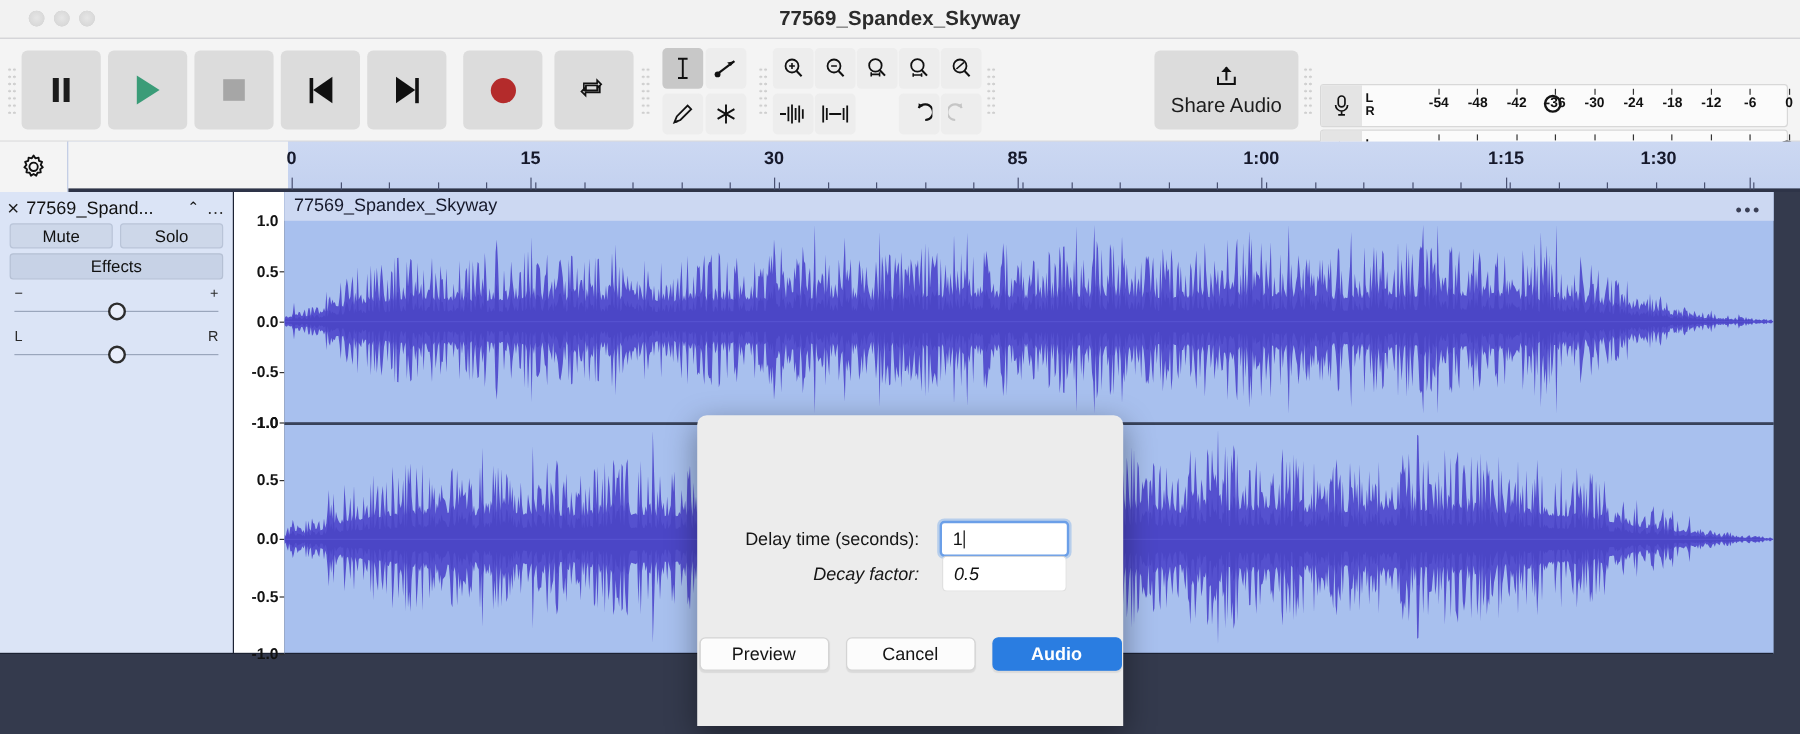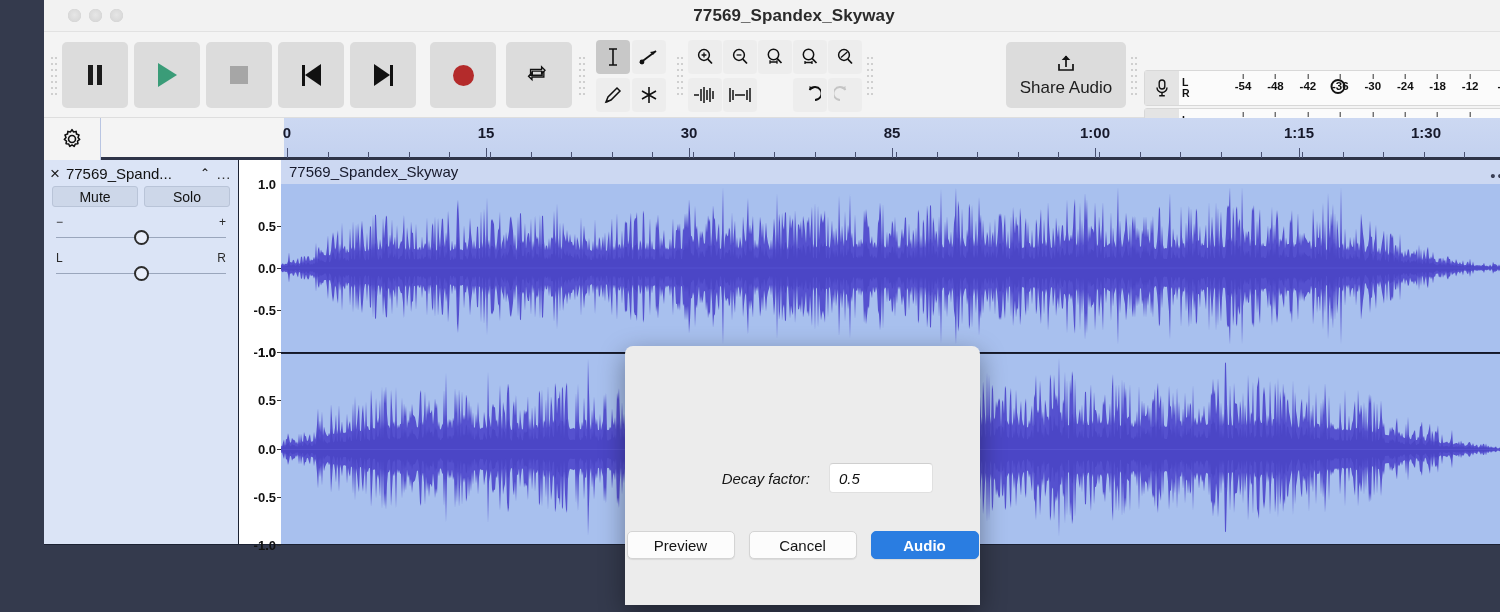--- a/index.html
+++ b/index.html
@@ -2,21 +2,21 @@
 <html><head>
 <meta charset="utf-8">
 <style>
   * { box-sizing: border-box; margin: 0; padding: 0; }
   html, body {
     width: 1500px; height: 612px;
     font-family: "Liberation Sans", sans-serif;
     overflow: hidden;
     background: #343a4d;
   }
-  #app { position: relative; width: 1365px; height: 612px; margin-left: 44px; }
+  #app { position: relative; width: 1365px; height: 612px; }
 
   
   .titlebar {
     position: absolute; left: 0; top: 0; width: 1500px; height: 32px;
     background: #f2f2f2;
     border-bottom: 1px solid #e2e2e2;
   }
   .traffic { position: absolute; left: 24px; top: 9px; display: flex; gap: 8px; }
   .tl { width: 13px; height: 13px; border-radius: 50%; background: #dcdcdc;
         box-shadow: inset 0 0 0 1px #d2d2d2; }
@@ -527,20 +527,21 @@
       <div class="tp-head">
         <span class="tp-x">×</span>
         <span class="tp-name">77569_Spand...</span>
         <span class="tp-caret">⌃</span>
         <span class="tp-dots">…</span>
       </div>
       <div class="tp-row">
         <span class="tp-btn">Mute</span>
         <span class="tp-btn">Solo</span>
       </div>
+      <div class="tp-eff">Effects</div>
       <div class="sld">
         <span class="ends">
           <span>−</span>
           <span>+</span>
         </span>
         <span class="track"></span>
         <span class="thumb"></span>
       </div>
       <div class="sld">
         <span class="ends">
@@ -596,20 +597,27 @@
             <path d="M0 96 L0 94.15977480298774 L1 94.64456191639987 L2 92.79716764228318 L3 91.41118994892655 L4 94.21503713777223 L5 91.12072040696104 L6 91.29956719919777 L7 88.47342270708377 L8 90.31275920883647 L9 92.79231527301009 L10 92.73946958831344 L11 90.53413018952314 L12 91.4688628420476 L13 91.4712549297136 L14 91.92590671837415 L15 93.20998015542567 L16 92.35671079420554 L17 93.70292533847307 L18 88.65723734618909 L19 93.19920628323601 L20 88.77332634335622 L21 91.90741218983752 L22 92.67242032501161 L23 87.87834672618052 L24 89.74735533254982 L25 89.88975812565523 L26 92.01262257921974 L27 91.78812265461423 L28 89.98237723518368 L29 88.87282933023651 L30 92.4319925395266 L31 92.34020637710339 L32 92.12877961166981 L33 87.8272132412934 L34 91.49633087495526 L35 89.79968557975651 L36 84.53050712543548 L37 76.98154340498398 L38 87.24459502913464 L39 82.49932969261238 L40 88.03588562984591 L41 78.30613222681671 L42 89.72703867210669 L43 85.37329992444921 L44 87.49453016680793 L45 88.71905835376744 L46 89.59586633703789 L47 89.87449997941924 L48 88.27554793330609 L49 89.45826952749734 L50 74.94259052984272 L51 82.02536685989018 L52 88.53867999643717 L53 88.98308581235173 L54 85.83794142407376 L55 79.81212382987073 L56 88.98535182455616 L57 86.54212166449756 L58 75.36424251444826 L59 88.74695813607237 L60 86.842429011603 L61 82.97356903212669 L62 87.9854350725025 L63 88.49777831272831 L64 88.1872857145925 L65 88.0900333534337 L66 79.33621117999661 L67 87.01578764885086 L68 84.3483163402225 L69 82.7764519807445 L70 87.73380170899415 L71 87.3067792843588 L72 74.45419253746898 L73 87.74202806990236 L74 71.20577332231424 L75 86.8377212900835 L76 83.9063694380322 L77 78.53967737688782 L78 75.17618258929427 L79 87.45190370901561 L80 87.37219843741698 L81 79.22089817282507 L82 75.39792303971709 L83 82.48827562526732 L84 87.05499851113376 L85 73.82023378054619 L86 85.47387007073351 L87 85.09453113187436 L88 86.98347971484844 L89 86.90484557760756 L90 67.9905764092809 L91 76.38811448116533 L92 86.23712473930637 L93 85.97356418216498 L94 86.48785293201391 L95 72.06923034576337 L96 82.16122878146248 L97 83.90383708784579 L98 81.21725622628982 L99 73.0158981015875 L100 86.87958211227645 L101 66.83434089331504 L102 86.526530366414 L103 68.27506966391425 L104 74.8759476675656 L105 66.6999661181837 L106 79.49265202376175 L107 84.78604920377359 L108 85.01475734740342 L109 86.23730710141987 L110 68.3651505139856 L111 76.49818631535028 L112 84.28472441806356 L113 82.98450731230434 L114 85.53969135297478 L115 67.12718913895704 L116 86.53429990062891 L117 84.43043404438018 L118 86.00045936775496 L119 84.38028044912 L120 84.05850132454471 L121 71.97376030189815 L122 84.72531090948131 L123 74.6600912078432 L124 80.87180655537774 L125 75.91109862687435 L126 86.20969968481808 L127 82.12825192322995 L128 83.97992643767135 L129 77.87783431402255 L130 81.67983165939073 L131 74.83789961070022 L132 79.88036108123862 L133 80.41513695724464 L134 81.06910850246359 L135 83.12122500802985 L136 85.80611218887891 L137 85.58651114485357 L138 79.77432833086424 L139 69.99256925973312 L140 68.51329485924052 L141 82.90029404102685 L142 84.80685178772616 L143 79.86152819545731 L144 69.14353202433676 L145 82.89147206685018 L146 75.64381841400898 L147 80.05850533462936 L148 72.86653660227984 L149 79.27171766219541 L150 78.87244973091966 L151 77.60744747053668 L152 84.4509604909717 L153 79.49920956978936 L154 72.3430214597853 L155 77.11334710694305 L156 74.37530130301084 L157 85.58617541241523 L158 82.89659186724764 L159 86.82546920770754 L160 86.45723548177264 L161 84.74331981363532 L162 83.9225803976495 L163 68.22292876057101 L164 82.28318487569712 L165 60.594058328048746 L166 82.19066008859636 L167 86.20304311450016 L168 81.77565425350166 L169 83.7705185618152 L170 82.0401258563781 L171 86.23389214608507 L172 81.15628570369267 L173 83.03983984638501 L174 67.51440061278257 L175 79.3618947137722 L176 70.10837896848521 L177 85.66546608747457 L178 67.97297075415841 L179 77.77192159135892 L180 84.74882757522784 L181 68.85483225904356 L182 82.3049777153191 L183 79.85967157530408 L184 82.37582703942269 L185 70.62010703391466 L186 72.51091821368958 L187 82.9428095837973 L188 73.05481262942803 L189 81.9160917349089 L190 75.61102090196816 L191 85.17219846037453 L192 78.68445280472065 L193 86.00079429841254 L194 85.59146998214001 L195 79.41312271986928 L196 84.2117354650444 L197 73.96659294176298 L198 82.60737053765203 L199 86.36512758269355 L200 86.26453322743954 L201 85.88384584904894 L202 86.08859567234423 L203 78.48799240443893 L204 81.940543474853 L205 84.74024130776297 L206 86.35392296408615 L207 59.997405003770716 L208 80.31981257961 L209 83.19118625957643 L210 85.65770791479372 L211 76.64975996642539 L212 74.8106989433362 L213 76.40616405514962 L214 76.46337109720697 L215 83.1513281772714 L216 82.05534489308593 L217 85.7583374690451 L218 78.10912370612297 L219 66.1517771926492 L220 80.01668240745938 L221 86.59381912009431 L222 73.93930458961583 L223 77.28047528785856 L224 79.2348702835649 L225 86.74893984072966 L226 70.27228482169235 L227 65.50457349227992 L228 67.76272771062439 L229 84.54895027018864 L230 86.86457592120884 L231 86.86303163549027 L232 76.37442870120273 L233 73.61716445510783 L234 80.52850345207723 L235 70.63072377082635 L236 83.94863085837805 L237 83.45780552856871 L238 86.71549526153649 L239 77.60434130723705 L240 83.26200206904518 L241 86.89864180151773 L242 86.39289576349383 L243 77.42848133296638 L244 79.95279332647986 L245 77.99218028087414 L246 79.0864993561472 L247 71.24430231335757 L248 87.0176905440735 L249 81.39041166640997 L250 87.06106167838911 L251 76.36736539093125 L252 84.22471417499739 L253 86.67677241208214 L254 75.43076959442679 L255 84.81767414168613 L256 84.68353994110565 L257 86.14034408899659 L258 68.76399528721413 L259 70.11685568244113 L260 82.72766704492805 L261 68.02263716502952 L262 86.27475700241831 L263 82.41659308134061 L264 83.68509085847579 L265 72.47963092151669 L266 86.50333859932418 L267 66.25999959521371 L268 85.85399316989174 L269 81.77526288902249 L270 71.33425708816759 L271 75.6184121727507 L272 83.72951709857784 L273 82.36107036152397 L274 65.30122060707593 L275 67.61681616858331 L276 79.57744793934116 L277 72.19025172612434 L278 72.39169176656026 L279 68.68228528487198 L280 83.3400647403284 L281 66.90700586768448 L282 67.99782708402513 L283 85.4937921240512 L284 73.98677012447853 L285 66.84317433066555 L286 65.03583360056834 L287 81.63546201753442 L288 85.21017839042385 L289 86.57177892700606 L290 86.38533620020479 L291 86.2436050667098 L292 86.14421541956436 L293 85.90676063030389 L294 86.59772053597224 L295 69.76495542961268 L296 83.8373683758588 L297 65.64782865751232 L298 83.14865575685543 L299 86.54774347791765 L300 86.58849036233755 L301 83.18492430995393 L302 85.45536946600461 L303 71.56277768791858 L304 82.71112297854873 L305 82.05461257410474 L306 86.83509457706623 L307 54.08932066737443 L308 69.49142871737789 L309 84.08512409166688 L310 86.94009581063598 L311 77.3889856268288 L312 84.07340715585676 L313 71.48101938579418 L314 80.84232554036282 L315 84.69436326131654 L316 81.80864225764883 L317 87.07504775577404 L318 86.82929415772533 L319 79.41305594184288 L320 87.11806804550031 L321 84.71252728007335 L322 82.8703799242121 L323 70.59949407074961 L324 77.68926040714328 L325 69.75176289964446 L326 86.8250319142378 L327 87.06355431977893 L328 86.91082339780097 L329 85.4744955393312 L330 86.24988778559367 L331 76.88693444211412 L332 83.18890977901846 L333 84.75178565266037 L334 80.97729976521435 L335 86.74589829260438 L336 69.4774163722349 L337 72.78398332535467 L338 67.51448774902666 L339 81.26727324426875 L340 87.14184386377579 L341 74.14555244319052 L342 84.5756360422351 L343 79.51175102090117 L344 86.88516382121226 L345 70.88006577634901 L346 84.88715369990751 L347 86.83465461267227 L348 79.05402440495494 L349 86.37857777453169 L350 67.40283552132242 L351 82.7578400138342 L352 78.61031098492775 L353 67.89792714647672 L354 81.76531906519463 L355 80.73182739961597 L356 61.187710106010094 L357 85.84440927047399 L358 86.97150683564092 L359 86.31832061999116 L360 82.50581973410834 L361 86.95520699856797 L362 77.63696570153627 L363 81.17882790275637 L364 69.09084055783363 L365 75.72266047180518 L366 85.60851601631882 L367 86.81184646341384 L368 83.10471114399728 L369 86.80124212999519 L370 76.86377389683123 L371 76.80358509703282 L372 85.23707482118539 L373 71.82735049304782 L374 86.61428380902059 L375 83.35757559674728 L376 86.65964749755229 L377 68.35444067323103 L378 53.6064 L379 67.57103687481242 L380 82.91468880200773 L381 82.20470739646191 L382 76.56863076112305 L383 86.51640265355498 L384 85.47146738377431 L385 86.19496187538874 L386 69.04767845608941 L387 74.03353424803657 L388 73.78301983661383 L389 81.23135609630027 L390 75.52644013117977 L391 82.78090071809864 L392 84.07984520258212 L393 77.1817911262373 L394 86.27886496169897 L395 81.2273809376363 L396 82.68084965336725 L397 85.50448928448583 L398 86.18682092986678 L399 86.0513083327626 L400 75.16673034740944 L401 80.17949963323036 L402 84.41996379209519 L403 76.32235938043101 L404 64.8811681834561 L405 81.77680557880639 L406 74.92818782776158 L407 65.68180924648105 L408 76.34671215722229 L409 85.94146133078836 L410 81.10165230399295 L411 83.45009849998453 L412 82.69857123472529 L413 85.84255354132672 L414 78.60528668945233 L415 79.8646418328143 L416 84.94656475092414 L417 84.58357522797535 L418 84.53400835438237 L419 82.60316491437015 L420 73.39045688039624 L421 84.46261404860678 L422 84.33819081876612 L423 83.52384891770505 L424 53.6064 L425 66.20747847579526 L426 66.44288002394609 L427 71.45293793209387 L428 85.79452703366724 L429 76.35564629421526 L430 65.55513584641285 L431 85.26110116792081 L432 69.7690237953483 L433 85.07562486393095 L434 85.33967986772663 L435 63.415260393495345 L436 85.61155039754307 L437 69.88949687670029 L438 85.93758321271618 L439 81.72058062178625 L440 66.60840222585938 L441 64.12249670126786 L442 65.21053573893124 L443 85.47154604858888 L444 83.87699288373562 L445 76.66503363987202 L446 84.66221911621854 L447 81.6374102206065 L448 84.03830990954735 L449 86.16369392425452 L450 84.08386798390754 L451 78.28064868648019 L452 83.0415240337253 L453 82.77643715729887 L454 85.74627032320336 L455 74.03218487306657 L456 68.87002196285215 L457 70.00135793190991 L458 86.06854630127121 L459 68.12583195607745 L460 84.7816591389987 L461 85.11906182012936 L462 86.06208860386278 L463 83.27072177320511 L464 86.18059425175493 L465 83.89746334678979 L466 66.19895803530821 L467 82.49971637763386 L468 66.30287078391349 L469 81.23575682464667 L470 81.61315082185935 L471 84.79493071017423 L472 67.83760551961726 L473 81.04691528894152 L474 69.00885386689167 L475 81.19009828688209 L476 85.52610033774934 L477 69.02401371382045 L478 78.96279856505765 L479 73.24725086203973 L480 82.65935909879735 L481 82.43639906830455 L482 84.51207928734314 L483 73.62746662415393 L484 80.75902597890841 L485 86.79745193344513 L486 86.71179201673726 L487 75.87330864508567 L488 71.80789726968014 L489 66.7397627331303 L490 74.88198782794953 L491 80.20543555867769 L492 75.47326270407855 L493 82.8080882744781 L494 86.22409106364782 L495 86.40612143273755 L496 86.25623101986682 L497 79.92091426890367 L498 79.38271847416557 L499 86.64483128819114 L500 66.93091495120493 L501 86.11975564843014 L502 84.23762986805599 L503 85.72418689468603 L504 86.50794728588352 L505 84.43393261912829 L506 86.57556611127707 L507 75.94655810454302 L508 82.34325408022782 L509 67.89455629765754 L510 75.12303297584499 L511 71.58661946723306 L512 72.26954762531852 L513 76.40066881898176 L514 71.15218951094744 L515 70.30848053111887 L516 84.56554526777255 L517 81.70623106896268 L518 68.58792772803457 L519 72.37426205855085 L520 71.36049396986286 L521 63.84392451735878 L522 86.04021739446792 L523 75.80543270538996 L524 84.15633263542453 L525 70.19481209787801 L526 74.92580209577523 L527 64.19763226266147 L528 75.03035074446541 L529 76.67957714950559 L530 85.61061439482118 L531 86.05278365849337 L532 71.08778356477352 L533 71.91040122259255 L534 85.769601239218 L535 85.82528788378198 L536 64.87591837524305 L537 84.33675627996138 L538 84.30123475350327 L539 83.62693625801504 L540 81.42655368410941 L541 64.16065329718268 L542 64.44485053419783 L543 80.13901224531594 L544 70.08536341284007 L545 85.36202192286808 L546 78.23963758024237 L547 64.64762252997735 L548 62.80138887992377 L549 83.26427605857948 L550 58.31483370148008 L551 71.09231908492231 L552 85.5600651831856 L553 80.6052821648066 L554 71.25517894670729 L555 79.6833740628137 L556 84.92635226064452 L557 81.83849494759488 L558 71.08013239052818 L559 68.691815525738 L560 68.19440286192201 L561 74.85066019322093 L562 85.44966436324 L563 61.588795451127105 L564 79.69626096311939 L565 76.76474304906998 L566 83.60734000797471 L567 85.0737189811883 L568 80.49746963921322 L569 72.0219316779994 L570 68.78990578360373 L571 84.51164770695881 L572 85.41281101547611 L573 77.458672878526 L574 53.6064 L575 85.31654198739588 L576 84.64926736420023 L577 78.07848969336861 L578 77.8803812564044 L579 63.21316953560967 L580 84.29845242957539 L581 80.1458618302476 L582 83.8770749791877 L583 84.07968536452648 L584 85.15288400964202 L585 85.11987099457133 L586 77.1618469860137 L587 80.23786212311065 L588 72.85615736938338 L589 83.9331180126172 L590 76.94147492201557 L591 70.24605075923195 L592 53.6064 L593 64.12215642568628 L594 64.279496600959 L595 75.47374423407001 L596 84.48320910966085 L597 85.47680029521302 L598 66.63257571143153 L599 72.32098405083066 L600 74.35746324621495 L601 76.3539524536399 L602 85.20298903871709 L603 81.56631809826638 L604 84.81291960524828 L605 79.15052081881728 L606 80.76906837395451 L607 84.37057630227598 L608 70.46226325925093 L609 57.613692751993646 L610 85.79826851608726 L611 85.86082337717524 L612 70.70626799515463 L613 64.0746674431006 L614 68.73312468332634 L615 65.46190220564836 L616 76.49812880620136 L617 85.11834907418202 L618 77.62119457446536 L619 84.14439571509448 L620 77.40375692024716 L621 58.579942660523336 L622 76.41961531796869 L623 84.898975510133 L624 82.1441498784453 L625 85.97529736791921 L626 65.93441283757184 L627 86.00472162926806 L628 81.26436207725325 L629 53.6064 L630 84.81482658145035 L631 77.27826236078843 L632 86.04924831086073 L633 86.05049768567382 L634 65.58650160425572 L635 83.65147168994281 L636 84.32831394420941 L637 68.08103793435484 L638 74.65174079663595 L639 85.86764245418684 L640 66.93229149409413 L641 85.04336909892979 L642 78.16243354044721 L643 71.55532090745444 L644 68.32028691614195 L645 85.02779188167993 L646 78.21766579183009 L647 84.83228932287079 L648 74.430344442547 L649 84.68298786298995 L650 85.19579328235781 L651 65.88141406251395 L652 72.64643195977845 L653 71.46542423445081 L654 75.43096752658101 L655 72.90963019973584 L656 84.72822940977257 L657 71.11315674729357 L658 81.18207692806732 L659 81.46054186089032 L660 64.93636906744746 L661 84.78774514816537 L662 67.63674141697666 L663 74.4457366160668 L664 85.14564778037538 L665 67.22650483261867 L666 84.85629850509189 L667 79.60318828153748 L668 71.33116186272827 L669 65.25284773067418 L670 61.50770945773786 L671 71.9259218162769 L672 65.52154767447607 L673 85.1400375063987 L674 65.57095619128489 L675 84.65674283913194 L676 72.03927724667153 L677 71.97833553146722 L678 69.37137317409213 L679 76.50679220221805 L680 78.57527237419046 L681 62.84891395451579 L682 68.13163580845095 L683 77.01154672315135 L684 77.54740233225358 L685 85.07983276707292 L686 75.75078224289923 L687 84.25399287526147 L688 82.7127259516146 L689 83.92747682473045 L690 77.21352884990759 L691 82.71341028220931 L692 76.75078752256016 L693 60.63254570757965 L694 77.60307724526703 L695 85.00639108214742 L696 69.2759494943633 L697 83.85192856051992 L698 61.10643053286572 L699 71.41819451749446 L700 80.63688241331015 L701 84.79279037518022 L702 64.30987133521363 L703 71.04416067624753 L704 79.985468611977 L705 84.63365702342291 L706 60.30375145973099 L707 83.4702732528592 L708 61.35114881701618 L709 80.75346365058037 L710 84.20511840962911 L711 65.98634307800127 L712 68.26737914754783 L713 82.14275292826312 L714 81.07858483289888 L715 73.57578668320998 L716 76.79287688809583 L717 74.04532826812417 L718 72.24735584492635 L719 73.50196564812268 L720 85.44445870817282 L721 74.11209963699355 L722 73.02702537169147 L723 79.58419761619362 L724 66.4829181348628 L725 67.94443806869837 L726 82.5952541482777 L727 83.77537587056946 L728 84.70892707017202 L729 71.22911569525306 L730 67.39732488402758 L731 85.03625051048853 L732 83.30209732945329 L733 76.62926996143784 L734 82.76674791388984 L735 68.16846086498555 L736 78.75559790304133 L737 81.9465546385427 L738 85.02760584512939 L739 78.97698590653754 L740 73.43835658240704 L741 81.98372325470314 L742 84.3786114329797 L743 85.18704231347289 L744 74.94775876455668 L745 72.26234696659999 L746 85.67292811105645 L747 85.68910554600004 L748 82.28472299452655 L749 84.47314237868733 L750 79.07797253404877 L751 75.5609077504709 L752 85.6306268264577 L753 72.13492599258119 L754 70.3906370563804 L755 61.53733967899137 L756 77.36670962720197 L757 79.29509415684974 L758 77.50988408591577 L759 63.93100085103679 L760 73.20296449446656 L761 82.04240384705511 L762 78.3317819573229 L763 85.14625853981208 L764 72.85340921718 L765 75.70517982981087 L766 81.08675942993953 L767 80.57118673747303 L768 82.72464451701568 L769 61.20192207058259 L770 63.73759128789098 L771 76.81264242152501 L772 77.46467154404304 L773 61.38388723028091 L774 69.90638343081736 L775 73.38441362316782 L776 70.80780659195356 L777 76.25251174178885 L778 53.6064 L779 79.39239300329322 L780 78.46926541580271 L781 83.09500270374096 L782 72.76623096361179 L783 74.92716669474424 L784 60.003382205654255 L785 83.8510323483885 L786 63.46301228381533 L787 84.89326633819356 L788 84.69947135758456 L789 63.41724577078416 L790 70.60600293010887 L791 59.65067328983435 L792 62.261393386260245 L793 84.29753845448658 L794 62.85888837887006 L795 79.07519069759371 L796 84.45901446876503 L797 83.76280376246358 L798 79.61511589890269 L799 77.13455197149226 L800 83.33544754307533 L801 75.04537908126164 L802 84.86791541237643 L803 82.21028803084346 L804 69.28393693805 L805 69.41472460561023 L806 82.75768400246112 L807 84.78063211296842 L808 84.5887534832512 L809 73.36928666125564 L810 65.70402853903765 L811 82.54744292760077 L812 84.17258386496411 L813 69.28377564345845 L814 77.70979086546531 L815 77.86452268085407 L816 79.91886788215155 L817 84.25677194867038 L818 78.94172488126468 L819 83.33848226605082 L820 83.9937325249756 L821 82.63597755545351 L822 73.59399354884627 L823 75.58689525649442 L824 70.33692863865812 L825 78.48934574213243 L826 83.78543215846264 L827 84.79411280301439 L828 81.8402878766811 L829 74.45982921171307 L830 85.10554599815985 L831 66.8480763397916 L832 61.040620477950924 L833 84.16383583698715 L834 79.71657175367324 L835 65.77124265223786 L836 78.69636489989212 L837 75.72310306763406 L838 65.69649548734672 L839 85.37652365392915 L840 84.61108161551553 L841 63.167554036531165 L842 80.2560650253659 L843 64.46095407889506 L844 72.70213093471044 L845 67.48699528496411 L846 81.90014698262644 L847 81.03426672127948 L848 80.6967066547537 L849 65.69891370124802 L850 85.22965565098215 L851 83.40723090134189 L852 85.57709572890059 L853 85.15660355073803 L854 82.19174684603976 L855 84.56516031165802 L856 78.05087018218207 L857 85.69111764159891 L858 66.29313668733012 L859 85.59939320340261 L860 81.57668330596887 L861 73.07382638122681 L862 80.82877741559646 L863 74.00826690414405 L864 80.59030168274977 L865 80.3508416761973 L866 79.17481480614437 L867 75.13853940815468 L868 82.90187399561485 L869 76.47347920315585 L870 85.8996440461789 L871 74.95571697327769 L872 72.38980721252278 L873 73.93462441568056 L874 67.95015828214508 L875 85.84681230407676 L876 69.10907603822909 L877 65.1181520063883 L878 77.23838584625405 L879 73.8431563040819 L880 70.94302452210633 L881 86.0311139652423 L882 73.55226079339234 L883 84.66038833818237 L884 85.52143384873727 L885 85.4478441121915 L886 85.33286777622789 L887 80.3276855065027 L888 66.43341099417918 L889 75.68643009404413 L890 76.32331032080423 L891 82.2094288885373 L892 69.6305328811978 L893 80.3676789420222 L894 74.47165032056884 L895 85.78517063347677 L896 67.07707894383287 L897 82.76413304310212 L898 73.78287593938302 L899 83.30463592365149 L900 82.43242869801972 L901 85.39199181626464 L902 76.81851699393619 L903 83.55103237131274 L904 69.62038981816619 L905 80.81150129208491 L906 81.4575849138986 L907 74.32778380277283 L908 81.13877479807547 L909 74.33619363073785 L910 75.70143181298073 L911 85.8224191198238 L912 66.09522474025547 L913 83.79573592572785 L914 81.09005081017008 L915 82.84430348950733 L916 84.75206987612103 L917 83.06296533014665 L918 76.84345960749819 L919 82.32135934616615 L920 84.12364176275099 L921 79.88890879675267 L922 81.55413967094485 L923 75.51124654752431 L924 81.5825751521548 L925 84.42646452368749 L926 84.64005453061952 L927 83.9529912795673 L928 73.53204777460542 L929 83.06201715039539 L930 69.74017104376712 L931 71.0969729398192 L932 63.29118963153813 L933 70.5447447435249 L934 68.14450272339529 L935 79.68036532671482 L936 75.10598134822133 L937 62.86406629741418 L938 73.01347831493048 L939 85.28788726040115 L940 74.17853528953856 L941 85.25525976174075 L942 79.25246585307121 L943 84.58634559602567 L944 55.681726170940564 L945 56.09935810010176 L946 74.85610345140184 L947 84.75724103666204 L948 84.47690240192047 L949 65.97266529444005 L950 79.92312703040419 L951 85.15912466145187 L952 84.48689695036981 L953 65.14171106307171 L954 74.64116318316655 L955 74.72065339157334 L956 74.92097245631977 L957 80.27056095355462 L958 84.25302345165296 L959 73.55782219529348 L960 77.26844023208307 L961 85.06841347733538 L962 69.59609852280114 L963 84.83620959671751 L964 75.1555417505727 L965 81.99669659765215 L966 84.97529619010535 L967 61.47562127665131 L968 73.33453722720067 L969 84.43468336656234 L970 78.71466204128879 L971 79.87865177550204 L972 64.43653262560078 L973 85.09722338287041 L974 82.21873668643649 L975 83.24813217477094 L976 67.17351364637742 L977 64.95741918871018 L978 62.146836016098824 L979 81.97668453096094 L980 83.6059610317861 L981 83.77060658192822 L982 70.76637755673754 L983 67.03888180726716 L984 70.69689480831325 L985 79.31928068982506 L986 85.50747736637919 L987 80.00622360811369 L988 83.26083728443886 L989 63.9815527437389 L990 78.69336469740173 L991 85.43013802006449 L992 81.8063659920053 L993 82.10414764291014 L994 65.18629028705415 L995 72.44613064908054 L996 84.03993013805774 L997 62.76557264259475 L998 85.75290043200947 L999 68.99040498430892 L1000 73.75731565799359 L1001 82.07749049621349 L1002 65.40273726590117 L1003 71.99456939981289 L1004 69.3900098604389 L1005 83.82206545839969 L1006 73.7126761799542 L1007 72.60383658948703 L1008 78.56829764846692 L1009 80.95781355930058 L1010 83.77536777481475 L1011 85.88629253378578 L1012 64.03174580613802 L1013 84.96745233544542 L1014 69.35829894225877 L1015 78.08309042329397 L1016 81.12183884124087 L1017 85.136956038886 L1018 86.09823154508037 L1019 80.73451967054862 L1020 74.71923891859736 L1021 72.58965859747735 L1022 83.39487276111211 L1023 80.40533843566133 L1024 82.26635608453051 L1025 76.74970608030601 L1026 73.74333340187313 L1027 83.74710498008665 L1028 65.6630541325818 L1029 86.41236367684164 L1030 77.68057784032625 L1031 82.93166070260354 L1032 74.91964137874136 L1033 86.15058240103319 L1034 84.63732500272963 L1035 69.36385667258894 L1036 83.91120518095492 L1037 84.31554794612788 L1038 84.16890426725146 L1039 85.93083768863063 L1040 74.03555260583862 L1041 84.70474356580735 L1042 72.49231735835154 L1043 80.3307432475377 L1044 65.2453768395695 L1045 75.37767385360391 L1046 85.55562806925504 L1047 86.4757613140489 L1048 71.09567324141481 L1049 86.37255485172116 L1050 83.28028711710303 L1051 85.4320642995554 L1052 84.03706614474785 L1053 85.92458075448135 L1054 86.91926726784399 L1055 86.43582654055895 L1056 86.89205600025662 L1057 85.7312472766623 L1058 86.99592909994627 L1059 74.01908944317127 L1060 82.93398678996806 L1061 87.015518496654 L1062 87.07896372013218 L1063 86.35493283301547 L1064 68.26630991520472 L1065 86.94658314053363 L1066 86.65654374642696 L1067 87.26028416827425 L1068 80.206603950185 L1069 87.26718380463687 L1070 86.84576438620206 L1071 83.94747203020997 L1072 82.45603297975038 L1073 76.9151351748914 L1074 73.48213873590738 L1075 86.23176593993064 L1076 85.88780203191622 L1077 68.31738294719774 L1078 77.6987755550821 L1079 80.20427253845138 L1080 75.16699733236445 L1081 79.04305518069853 L1082 86.46905462976618 L1083 73.8317589376375 L1084 87.89746661266781 L1085 76.0922332927274 L1086 87.9198763670096 L1087 83.09986484240986 L1088 70.25332444489625 L1089 74.88068169672276 L1090 70.70878596914537 L1091 87.39256346144869 L1092 88.1251166363722 L1093 73.31895427136705 L1094 82.1782482409301 L1095 88.5896379251577 L1096 74.36391758536324 L1097 86.64652008908658 L1098 86.37275593178623 L1099 82.48900655095329 L1100 73.27611689423225 L1101 81.3926058681193 L1102 85.86491495567438 L1103 83.61148057061546 L1104 89.07267698497199 L1105 89.29913816584616 L1106 89.31475880487044 L1107 89.43484725859346 L1108 89.36221756631998 L1109 85.6571080723775 L1110 87.88705797367079 L1111 85.45406446670745 L1112 86.74103986907642 L1113 87.01674437664794 L1114 89.7801853676452 L1115 84.14069032269492 L1116 81.33781618536027 L1117 88.85952093770625 L1118 87.6883029290613 L1119 88.80764102905322 L1120 90.15647853503505 L1121 88.20103806630196 L1122 90.23302649528162 L1123 90.62425791459229 L1124 90.73844229215689 L1125 83.92215776811727 L1126 90.82121783094829 L1127 80.70879835422973 L1128 89.70325519258323 L1129 91.00339782160059 L1130 91.2234756969055 L1131 89.46456365220209 L1132 88.94222385271381 L1133 87.67053245266105 L1134 86.96067592485076 L1135 91.59079534872257 L1136 91.57902023857547 L1137 90.02294955874402 L1138 90.74522822089307 L1139 85.4270542220821 L1140 85.08211521822335 L1141 83.10671887025487 L1142 90.6638847153126 L1143 89.6874567727953 L1144 92.04911278293083 L1145 91.47050355112682 L1146 89.33777722986999 L1147 88.66888273952281 L1148 86.36897881030738 L1149 84.02218174687363 L1150 92.43364215584315 L1151 87.28947587949239 L1152 89.12425794266093 L1153 92.77745891009728 L1154 88.19065600029579 L1155 87.32035531798547 L1156 88.5554314095735 L1157 84.64814066045041 L1158 92.43716225977423 L1159 92.98101116420634 L1160 93.07375922711753 L1161 88.83009943875525 L1162 92.74871775417085 L1163 92.9927905348502 L1164 92.66667800635156 L1165 92.6070176934193 L1166 92.26136378844673 L1167 92.86644703246613 L1168 93.27823622562691 L1169 92.41544183485323 L1170 90.75405401906825 L1171 86.87158215623697 L1172 93.64051742496152 L1173 93.37176885573166 L1174 93.28189779764621 L1175 92.96081384046768 L1176 92.94264272423716 L1177 93.49771263360378 L1178 92.23525226162735 L1179 94.0158985819332 L1180 91.8893119863652 L1181 93.49129736515816 L1182 92.8380163055764 L1183 93.48344901775125 L1184 94.55290518554524 L1185 93.97976751295931 L1186 93.9927265035214 L1187 93.27311167938397 L1188 92.52095080890466 L1189 92.64254900423975 L1190 93.85458920933523 L1191 94.24803927233359 L1192 93.04985779277119 L1193 94.41947151950497 L1194 94.46070143051064 L1195 94.0384620024513 L1196 93.66081074454128 L1197 94.91551522045657 L1198 95.01544061269423 L1199 94.25684204922312 L1200 93.40433735061966 L1201 94.5916754371118 L1202 93.40973762690801 L1203 93.28714735238937 L1204 94.83361760709946 L1205 93.25941284705628 L1206 95.05058474439691 L1207 94.20030265789427 L1208 94.74474545473441 L1209 95.18487771054426 L1210 94.46998448693623 L1211 95.07280577978406 L1212 95.01346516121248 L1213 95.32630116159346 L1214 94.87523467502825 L1215 94.63998427719207 L1216 95.37254226635298 L1217 95.39181546479149 L1218 95.38595330946603 L1219 94.98311517668817 L1220 94.58483316101646 L1221 94.41274626652537 L1222 95.38884911214664 L1223 95.20127813742106 L1224 94.97161651296412 L1225 94.82011839567544 L1226 94.68008198285068 L1227 95.02123390424879 L1228 95.02959799846963 L1229 94.6775592517373 L1230 95.37410631051848 L1231 95.2325615552351 L1232 94.76248331253444 L1233 95.42276744264953 L1234 95.61949537378334 L1235 95.4347116692384 L1236 95.59516223272823 L1237 95.6693295117144 L1238 95.1675662268004 L1239 95.54165152291233 L1240 95.73187183636692 L1240 96.25647041738816 L1239 96.43842028243168 L1238 96.79624100045179 L1237 96.31629351053405 L1236 96.38723612521648 L1235 96.54071057725022 L1234 96.36396094681594 L1233 96.55213548963958 L1232 97.18371161409749 L1231 96.73407155586209 L1230 96.59868092037362 L1229 97.26494332442518 L1228 96.9282106101595 L1227 96.93621104810985 L1226 97.26253027727326 L1225 97.12858240413654 L1224 96.98367116151258 L1223 96.76399482507551 L1222 96.5845791101206 L1221 97.51824270158443 L1220 97.35363784598425 L1219 96.97267243968957 L1218 96.58734900833684 L1217 96.58174172932988 L1216 96.60017696261889 L1215 97.30088460442497 L1214 97.07586248475559 L1213 96.64440758456277 L1212 96.94364201970981 L1211 96.88688142803264 L1210 97.46349309945231 L1209 96.7796821899142 L1208 97.20067826068883 L1207 97.72144963157939 L1206 96.90813633144643 L1205 98.62143118977225 L1204 97.11567011494834 L1203 98.59490253249713 L1202 98.47764226991407 L1201 97.34709306015392 L1200 98.48280775158119 L1199 97.66736847465614 L1198 96.94175245742291 L1197 97.03733326738937 L1196 98.2374853747866 L1195 97.87625373678573 L1194 97.47237254472896 L1193 97.51180985090829 L1192 98.8218751547406 L1191 97.67578852211571 L1190 98.05213206063586 L1189 99.2114748655098 L1188 99.32778618278685 L1187 98.60832795885011 L1186 97.92000073576214 L1185 97.93239629195196 L1184 97.3841776486089 L1183 98.40713572215097 L1182 99.02450614249213 L1181 98.39962860724002 L1180 99.93196244782459 L1179 97.89783613902041 L1178 99.60106305409558 L1177 98.39349226350943 L1176 98.92442869855577 L1175 98.90704763085701 L1174 98.59992384572972 L1173 98.51396022495233 L1172 98.25689637612378 L1171 104.73153011142551 L1170 101.01786137306514 L1169 99.4287078101404 L1168 98.60342621896557 L1167 98.99731153416283 L1166 99.57608681105096 L1165 99.24546133672938 L1164 99.18839495044634 L1163 98.87646122753459 L1162 99.1099221481844 L1161 102.85816575423411 L1160 98.79901291319192 L1159 98.88772845162872 L1158 99.40793175152031 L1157 106.85830023783005 L1156 103.12089169519056 L1155 104.30226882627477 L1154 103.4698073040649 L1153 99.08243060773303 L1152 102.57679675049823 L1151 104.33180568048554 L1150 99.41129880745439 L1149 107.45704354646871 L1148 105.21228113796685 L1147 103.01237303176079 L1146 102.37256091055914 L1145 100.3325618206613 L1144 99.7791095119792 L1143 102.03808482602189 L1142 101.10411027230968 L1141 108.33270368932142 L1140 106.44319413909072 L1139 106.11325248322582 L1138 101.0263034408849 L1137 101.7171786829405 L1136 100.22876325005825 L1135 100.21750010122189 L1134 104.64630998492535 L1133 103.96731678441117 L1132 102.75091631479549 L1131 102.25128694137192 L1130 100.56884933339475 L1129 100.77935860542551 L1128 102.02297329405083 L1127 110.62636679160634 L1126 100.95361772691903 L1125 107.55271865658348 L1124 101.03279432924124 L1123 101.14201416865085 L1122 101.51623552625236 L1121 103.4598766322329 L1120 101.58945531431429 L1119 102.8796477113404 L1118 103.95031893741962 L1117 102.83002345088967 L1116 110.0246975618293 L1115 107.34368751742224 L1114 101.94938790920894 L1113 104.59267929190197 L1112 104.85639664697038 L1111 106.08741659706244 L1110 103.7602054164888 L1109 105.8932009742476 L1108 102.34918319743305 L1107 102.27971131786713 L1106 102.39457853447176 L1105 102.4095200152776 L1104 102.62613505785288 L1103 107.84988814984608 L1102 105.69442917283321 L1101 109.97229003919024 L1100 117.73588818812568 L1099 108.92355895126207 L1098 105.208668239161 L1097 104.9468068713085 L1096 116.69538317921777 L1095 103.08817241941438 L1094 109.22080603041468 L1093 117.69491330564891 L1092 103.53249713042659 L1091 104.23320016730995 L1090 120.19159602951312 L1089 116.20108707269996 L1088 120.6272548787949 L1087 108.33925971595578 L1086 103.72881390981689 L1085 115.04221163304335 L1084 103.75024932701339 L1083 117.20440449443369 L1082 105.11655644109322 L1081 112.21968634889706 L1080 115.92721994295576 L1079 111.10895670235085 L1078 113.5055190342693 L1077 122.47902500702824 L1076 105.67253718686274 L1075 105.3435282313707 L1074 117.53882381782772 L1073 114.25508809358213 L1072 108.95509888893442 L1071 107.52850501458177 L1070 104.75622536971976 L1069 104.35312853469517 L1068 111.10672665634479 L1067 104.35972818686811 L1066 104.93721902515682 L1065 104.65979003948956 L1064 122.52787747241288 L1063 105.2257164205939 L1062 104.53316513726487 L1061 104.59385187276574 L1060 108.49792567916099 L1059 117.02521879348835 L1058 104.61258955657314 L1057 105.82228521362737 L1056 104.71194643453714 L1055 105.1483398307697 L1054 104.68591826554054 L1053 105.63735753919175 L1052 107.44280629632814 L1051 106.10846023520787 L1050 108.16668188798842 L1049 105.20886057661454 L1048 119.82152994299453 L1047 105.11014135177932 L1046 105.99026880332127 L1045 115.72570327046583 L1044 125.41746563171613 L1043 110.98798471974655 L1042 118.48560948331591 L1041 106.80415832835818 L1040 117.0094714205022 L1039 105.63137264565766 L1038 107.31670026610729 L1037 107.17643239935595 L1036 107.563195044304 L1035 121.47805013926275 L1034 106.86864564956296 L1033 105.42118205118564 L1032 116.16382128989956 L1031 108.50015063229226 L1030 113.52292554403576 L1029 105.17078256997756 L1028 125.01794822100871 L1027 107.72016045383018 L1026 117.28898544168658 L1025 114.41332461883772 L1024 109.13652896262298 L1023 110.91663280067176 L1022 108.05707822850145 L1021 118.3925004719782 L1020 116.35551059960252 L1019 110.60176379338827 L1018 105.4712567829666 L1017 106.39073770193514 L1016 110.23128458663916 L1015 113.13791350815359 L1014 121.48336622914378 L1013 106.55287167913917 L1012 126.57833009847667 L1011 105.6739810546397 L1010 107.69312647626415 L1009 110.38817833458207 L1008 112.6738022492925 L1007 118.3789389144037 L1006 117.31830974091338 L1005 107.64845912674812 L1004 121.45303404653671 L1003 118.96171622626593 L1002 125.26694696305105 L1001 109.31718300362188 L1000 117.27561110974526 L999 121.83526479761755 L998 105.80157349981702 L997 127.78945225490938 L996 107.44006682446651 L995 118.52978807479252 L994 125.47398320368734 L993 109.29168486330335 L992 109.57651948590798 L991 106.11030276341657 L990 112.55417289813747 L989 126.62634085381497 L988 108.18528607575414 L987 111.29839480963038 L986 106.03632599737642 L985 111.95547064451516 L984 120.20297018335255 L983 123.7019391408749 L982 120.13650842399018 L981 107.69768066076432 L980 107.85516770872634 L979 109.41360610081996 L978 128.38128728894895 L977 125.692903384712 L976 123.57316085998681 L975 108.19743878934953 L974 109.18207795210424 L973 106.42874285116744 L972 126.19114270594707 L971 111.42042004082414 L970 112.53380152572376 L969 107.06247677980993 L968 117.68000786963414 L967 129.02331877885527 L966 106.54536886163835 L965 109.3944641239849 L964 115.93817745597394 L963 106.67840821183543 L962 121.2559057607989 L961 106.45630015211398 L960 113.91714412583359 L959 117.46643094363233 L958 107.23623843754933 L957 111.0455503922521 L956 116.16254808525935 L955 116.35415762545159 L954 116.43019173784067 L953 125.51662420054011 L952 107.01253335182018 L951 106.36953293252431 L950 111.37787849265686 L949 124.72179841401386 L948 107.02209335468476 L947 106.7539433562363 L946 116.22459669865911 L945 134.16583138251136 L944 134.56530540170903 L943 106.91740856032327 L942 112.01938048836666 L941 106.2775776192045 L940 116.87270537522399 L939 106.24636870744237 L938 117.98710769876214 L937 127.69524093290818 L936 115.98558305822307 L935 111.61008533966408 L934 122.64438869936103 L933 120.3485050279327 L932 127.28668817852875 L931 119.82028675321642 L930 121.11809726248363 L929 108.37546185614353 L928 117.49108473733395 L927 107.52322573258779 L926 106.86603479679873 L925 107.07033828169023 L924 109.79058028924324 L923 115.59793808497675 L922 109.81777944518319 L921 111.41060897701918 L920 107.35999483562948 L919 109.08391714714543 L918 114.32364733195826 L917 108.37455490159886 L916 106.75888968371032 L915 108.58370970568865 L914 110.26169052940253 L913 107.67364389712988 L912 124.60456763975563 L911 105.7350773636468 L910 115.4160217441054 L909 116.72190174451161 L908 110.2150849757539 L907 116.72994592778251 L906 109.91013616931438 L905 110.5281291988753 L904 121.2326706087106 L903 107.90770816657043 L902 114.34750548406105 L901 106.14679043661644 L900 108.97767689754635 L899 108.14339172520292 L898 117.25116214493798 L897 108.66039448051102 L896 123.66540274937725 L895 105.77070635058745 L894 116.59233447597762 L893 110.95265492502224 L892 121.2229685484195 L891 109.19098106313822 L890 114.82118143227422 L889 115.43037121439258 L888 124.28108513600252 L887 110.99090951551915 L886 106.2033438662168 L885 106.09336650138204 L884 106.02297631859913 L883 106.84658506782556 L882 117.47175054545082 L881 105.53545620715954 L880 119.96754176146351 L879 117.19350266566079 L878 113.94589179923526 L877 125.53915895041119 L876 121.72175335473739 L875 105.71174475262222 L874 122.83028338229602 L873 117.10601142847946 L872 118.58366266628255 L871 116.12931419947351 L870 105.66121004278538 L869 114.67754163176397 L868 108.52864226506406 L867 115.95444056611291 L866 112.09365540281843 L865 110.96876013581128 L864 110.73971143389153 L863 117.03557078734048 L862 110.5116042111686 L861 117.92938346143522 L860 109.79621596820368 L859 105.94840650109315 L858 124.4152605599451 L857 105.86067008194888 L856 113.16873286921715 L855 106.93767274537059 L854 109.20789432117935 L853 106.37194442972884 L852 105.96973452018204 L851 108.04525739871644 L850 106.3020685077562 L849 124.98364776402363 L848 110.6379327650182 L847 110.31504922312398 L846 109.48681592966167 L845 123.27330885786041 L844 118.28491823636392 L843 126.16778305496995 L842 111.05941606269349 L841 127.40494831288323 L840 106.89374801994167 L839 106.16158607015473 L838 124.9859608381901 L837 115.39529271791525 L836 112.55130313923362 L835 124.91446355003335 L834 111.57545310518212 L833 107.32154832983838 L832 129.4394064993513 L831 123.8844487184602 L830 106.42078208871666 L829 116.6036416235788 L828 109.54407246578329 L827 106.71867471016016 L826 107.683499674514 L825 112.74932146404724 L824 120.54728564997919 L823 115.5255784503097 L822 117.43183225762532 L821 108.78297799043577 L820 107.4842558456755 L819 108.11101696290791 L818 112.31661098313813 L817 107.2326529186631 L816 111.38195246055069 L815 113.34697830527001 L814 113.49498265042449 L813 121.554649384518 L812 107.31318065090389 L811 108.86766328664274 L810 124.97875531048572 L809 117.64676928053808 L808 106.91510536384669 L807 106.7315692832476 L806 108.66656312808067 L805 121.42939385550325 L804 121.55449510273478 L803 109.19015927484539 L802 106.6480809099008 L801 116.04355044401059 L800 108.1139197414062 L799 114.04521115770305 L798 111.67249783583222 L797 107.70514422720875 L796 107.03920355161605 L795 112.18894802838862 L794 127.70019372455907 L793 107.19365886962153 L792 128.27171067401193 L791 130.768921201028 L790 120.28991024076544 L789 127.16611274098906 L788 106.80920131013652 L787 106.62383219824964 L786 127.12233607635055 L785 107.62075166675882 L784 130.43154745546116 L783 116.15662316154899 L782 118.2236051652409 L781 108.34391045729126 L780 112.76852873271045 L779 111.88553712728475 L778 136.5504 L777 114.88890181220198 L776 120.09688065117484 L775 117.63230001262208 L774 120.9591115009573 L773 129.11106438842694 L772 113.72944461004579 L771 114.35312464028041 L770 126.85969528984342 L769 129.28511801944273 L768 108.69816611415892 L767 110.75799529459101 L766 110.2648388061448 L765 115.41243668452873 L764 118.14021727052348 L763 106.38183965757105 L762 112.90003464951721 L761 109.35074414629511 L760 117.80586004877112 L759 126.67469483813872 L758 113.68619783086316 L757 111.97860558910024 L756 113.82314731311115 L755 128.9642837853126 L754 120.49591238085353 L753 118.82746209405278 L752 105.91853086164915 L751 115.55043606476696 L750 112.18628714134465 L749 107.02568989864692 L748 109.11896061393114 L747 105.86259469513041 L746 105.8780687633373 L745 118.70558116238261 L744 116.13692639911969 L743 106.34282909146073 L742 107.11611080323681 L741 109.40687340854483 L740 117.58070239943675 L739 112.28288304592061 L738 106.49533353944146 L737 109.44242599791568 L736 112.49464548404742 L735 122.62147221610077 L734 108.65789329975753 L733 114.52852438471163 L732 108.14581994574033 L731 106.48706472909792 L730 123.35908054571274 L729 119.69388933497532 L728 106.80015671548763 L727 107.69311873249879 L726 108.8219308146909 L725 122.83575489081025 L724 124.23373047969645 L723 111.70207184538002 L722 117.97414964446904 L721 116.93625252113661 L720 106.09660471392166 L719 117.51985894527395 L718 118.71992049615741 L717 117.00012078701165 L716 114.37203080269094 L715 117.44924752040785 L714 110.2726579859228 L713 109.25475806861789 L712 122.52685472843251 L711 124.70871531669444 L710 107.28206065165911 L709 110.58364346466225 L708 129.14237939241931 L707 107.98495601900424 L706 130.14423773417036 L705 106.87215415150851 L704 111.3182474146307 L703 119.8708028314154 L702 126.3122969837087 L701 106.71993964113196 L700 110.69515595248595 L699 119.51303133109226 L698 129.37645775117193 L697 107.61989442037225 L696 121.56213526626118 L695 106.5156259214242 L694 113.59705654800544 L693 129.82973888840206 L692 114.41229019581202 L691 108.7089119039737 L690 113.96966805661013 L689 107.54763086330131 L688 108.7095664810643 L687 107.23531116279338 L686 115.3688169850529 L685 106.4453773532346 L684 113.65031081262701 L683 114.16286835176825 L682 122.65669618322083 L681 127.70973447828925 L680 112.66713077251347 L679 114.64567702396533 L678 121.47086044217274 L677 118.97724427424873 L676 118.91895219883592 L675 106.85007206691728 L674 125.10604190398836 L673 106.38779021127081 L672 125.15330222441419 L671 119.02737913225688 L670 128.99262573607683 L669 125.41031956196383 L668 119.59627995739035 L667 111.68390686113806 L666 106.65919273425993 L665 123.52247363836474 L664 106.38242386224964 L663 116.61712149767524 L662 123.13007342723971 L661 106.72476551045051 L660 125.71303828331112 L659 109.90730778523535 L658 110.17366554706604 L657 119.80480658954528 L656 106.78169360804364 L655 118.08644067851354 L654 115.67472671370513 L653 119.46785508009054 L652 118.33819551673365 L651 124.80908220107361 L650 106.33445859948382 L649 106.82496813105308 L648 116.6318444462594 L647 106.68215803899315 L646 113.00918924259732 L645 106.49515559143659 L644 122.47624729760335 L643 119.38186695808704 L642 113.06202009174613 L641 106.48025564450195 L640 123.80389509260561 L639 105.6918202612126 L638 116.42007402060909 L637 122.70509414974755 L636 107.16422144466925 L635 107.8116357748373 L634 125.091172378538 L633 105.51691525718157 L632 105.5181103113506 L631 113.90774904620235 L630 106.69886153078662 L629 136.5504 L628 110.0949580130621 L627 105.56070105026534 L626 124.75838772058346 L625 105.58884599590337 L624 109.25342185540015 L623 106.61837125117714 L622 114.72906360889952 L621 131.79309832471682 L620 113.7877107719375 L619 107.34014322904007 L618 113.57972692877226 L617 106.40853566817371 L616 114.65396375059001 L615 125.21035441198853 L614 122.08135899855742 L613 126.53727461964291 L612 120.19400452637383 L611 105.698342856615 L610 105.75817794113392 L609 132.71733736765825 L608 120.42740036071649 L607 107.12379658043167 L606 110.56871720752177 L605 112.11689312982695 L604 106.7006855949799 L603 109.80613051470174 L602 106.3275757020967 L601 114.79187156608357 L600 116.70155689492483 L599 118.64949351659676 L598 124.09057975428289 L597 106.06566928283972 L596 107.01606085162875 L595 115.63380986306348 L594 126.34135107734356 L593 126.4918503754305 L592 136.5504 L591 120.6342123172564 L590 114.22989355285466 L589 107.54223494445311 L588 118.13758860319851 L587 111.0768275344159 L586 114.01910288294343 L585 106.40707991823611 L584 106.37550225164675 L583 107.4020400861051 L582 107.59584132425525 L581 111.16482781454577 L580 107.19278463258006 L579 127.36131609637336 L578 113.33180923300448 L577 113.14231420634306 L576 106.85722252119979 L575 106.21895983814306 L574 136.5504 L573 113.7351824640186 L572 106.12687641997937 L571 106.98885871508287 L570 122.02704664177034 L569 118.9355436123484 L568 110.82850730162212 L567 106.45122532234161 L566 107.85384868802419 L565 114.39894143132437 L564 111.59488081788581 L563 128.91506522066103 L562 106.09162539168346 L561 116.22980329344085 L560 122.5966581320746 L559 122.12087210581583 L558 119.83639510471218 L557 109.54578744143099 L556 106.5921847941661 L555 111.6072074181782 L554 119.66895926836695 L553 110.72538227714152 L552 105.98602460738768 L551 119.82473826659606 L550 132.04668080727993 L549 108.18199681353266 L548 127.7551932452903 L547 125.98923062349992 L546 112.98817274933339 L545 106.17545729116966 L544 120.78791325728342 L543 111.17137959143693 L542 126.1831864455499 L541 126.4550272809557 L540 109.9398182151997 L539 107.83510444885519 L538 107.19012327925775 L537 107.15614616699347 L536 125.77086068455013 L535 105.73233332855636 L534 105.78559881466103 L533 119.04222491752016 L532 119.82907659021663 L531 105.5147286744846 L530 105.93767318756234 L529 114.4804044656903 L528 116.05792537485918 L527 126.41965609658467 L526 116.15792843012805 L525 120.68322321072537 L524 107.3287253052461 L523 115.316542629627 L522 105.5267485792046 L521 126.75798524426551 L520 119.56822315926162 L519 118.59853194399483 L518 122.22024304274954 L517 109.6723007166444 L516 106.93730452647843 L515 120.57449688327759 L514 119.767470902572 L513 114.74718634706093 L512 118.69869357578227 L511 119.35192920525533 L510 115.96927280571349 L509 122.88346788919712 L508 109.06297435804295 L507 115.18155311739363 L506 105.01467589356108 L505 107.0631948860512 L504 105.07935477002447 L503 105.82903862247424 L502 107.25096273490297 L501 105.45066851019726 L500 123.80521178580399 L499 104.94842224607804 L498 111.8947910247112 L497 111.37999504713561 L496 105.32012685056218 L495 105.17675341216409 L494 105.35086941738035 L493 108.61835034615137 L492 115.63427045696834 L491 111.10784424822134 L490 116.1998377297874 L489 123.98805303787536 L488 119.1402721768277 L487 115.25161781774415 L486 104.88437285355566 L485 104.80243728105248 L484 110.5783229766963 L483 117.399814533418 L482 106.98844589906308 L481 108.97387915205651 L480 108.76061303593296 L479 117.76349917544026 L478 112.2964535464666 L477 121.80311731721523 L476 106.01851272041367 L475 110.16599294298234 L474 121.8176180403645 L473 110.30295059318638 L472 122.93794254645306 L471 106.71789236418118 L470 109.76133399648235 L469 110.12231955903363 L468 124.40594968495232 L467 108.91331476921978 L466 124.50534448796606 L465 107.57633940741846 L464 105.39247506353877 L463 108.17583134736903 L462 105.50582829195734 L461 106.40785391118062 L460 106.73058691052297 L459 122.66224769418679 L458 105.49965136400145 L457 120.86826632599923 L456 121.95041377466316 L455 117.01269273011025 L454 105.80791534302287 L453 108.64862532780107 L452 108.39506396774102 L451 112.94894473467112 L450 107.39803931974062 L449 105.40864059419133 L448 107.44161660825905 L447 109.73812935420248 L446 106.84483388883444 L445 114.49431564881807 L444 107.59591985033983 L443 106.07069508395847 L442 125.45079190189186 L441 126.49152489443944 L440 124.11370221874321 L439 109.65857505742184 L438 105.624920405228 L437 120.97526385706928 L436 105.93677788061098 L435 127.16801179752619 L434 106.19682795260931 L433 106.44940230406604 L432 121.09049897836249 L431 106.27199018720619 L430 125.12117440777901 L429 114.79025137075062 L428 105.76175675040524 L427 119.47979849973629 L426 124.272027803182 L425 124.49719450141323 L424 136.5504 L423 107.93370973089081 L422 107.1547739994411 L421 107.0357604752457 L420 117.62651950570793 L419 108.81436399495028 L418 106.96747026972122 L417 106.92005847758881 L416 106.57285110781169 L415 111.43382085556892 L414 112.63842142748038 L413 105.71581835177443 L412 108.72310577548016 L411 108.00425360871046 L410 110.25059344835456 L409 105.62121090098506 L408 114.79879706700477 L407 125.00000854684421 L406 116.15564642561937 L405 109.60479466375041 L404 125.76583912886808 L403 114.8220910274138 L402 107.07655637277851 L401 111.13265252473617 L400 115.92747531986922 L399 105.51613985561838 L398 105.3865191105622 L397 106.03918416266572 L396 108.7400568533009 L395 110.13033127704354 L394 105.29847699315751 L393 114.00002587925127 L392 107.40188719753014 L391 108.64435583486217 L390 115.58340509191501 L389 110.12652895136496 L388 117.2510245041085 L387 117.0114020236172 L386 121.78048147678405 L385 105.37873211919337 L384 106.0707703285637 L383 105.07126702703438 L382 114.58652709805622 L381 109.19549727294947 L380 108.51638462416652 L379 123.19292125017941 L378 136.5504 L377 122.44357848647466 L376 104.9342502197326 L375 108.09275377702434 L374 104.9776415739803 L373 119.12166474578034 L372 106.29497191017049 L371 114.36178816805555 L370 114.30421627259622 L369 104.79881187565678 L368 108.33462412313304 L367 104.78866860021284 L366 105.93968033221678 L365 115.39571607044721 L364 121.73919598815914 L363 110.17677331040696 L362 113.56464150287835 L361 104.65154113180455 L360 108.90747677607028 L359 105.26073679826933 L358 104.63594998329998 L357 105.71404330650314 L356 129.29871207251207 L355 110.60433900906298 L354 109.61578176372687 L353 122.88024359902226 L352 112.63361557963432 L351 108.66641389981076 L350 123.35380950134378 L349 105.20309952001317 L348 112.2091940474344 L347 104.76685210961783 L346 106.62967906965368 L345 120.02776317044876 L344 104.71853895362305 L343 111.77136858870323 L342 106.92765248134033 L341 116.90425418477427 L340 104.47301891291012 L339 110.09217341852555 L338 123.24701171832233 L337 118.20662464531293 L336 121.36942781786227 L335 104.85174945924798 L334 110.36953935501235 L333 106.7591615496292 L332 108.25408629833017 L331 114.28206270754302 L330 105.32619429204084 L329 106.06787383194407 L328 104.69399501079907 L327 104.54790456368971 L326 104.7760564298595 L325 121.10700940034008 L324 113.51462048012382 L323 120.29613610623949 L322 108.55876702901452 L321 106.79671303645159 L320 104.49576099995623 L319 111.86577257736768 L318 104.7719795013062 L317 104.53691084230309 L316 109.5743421883359 L315 106.81408731526244 L314 110.49864513530513 L313 119.45293797880555 L312 107.40804532918048 L311 113.80183983520725 L310 104.66599531156558 L309 107.39683782536211 L308 121.3560247051168 L307 136.08847588338097 L306 104.76643127411057 L305 109.33906623346505 L304 108.71109975964904 L303 119.37473438546918 L302 106.08616833686516 L301 108.25789848613103 L300 105.00231356645973 L299 105.0412888472092 L298 108.29259014561654 L297 125.03251171890125 L296 107.63382155352636 L295 121.09439045863134 L294 104.9934847047222 L293 105.6544028753615 L292 105.42727220737322 L291 105.3322038492341 L290 105.19663493893455 L289 105.01829841764638 L288 106.32069893089893 L287 109.73999285279316 L286 125.61789829510855 L285 123.8891375967547 L284 117.05613292441184 L283 106.04941622916843 L282 122.78468713701943 L281 123.82808134395398 L280 108.1095032918598 L279 122.12998798838332 L278 118.58186004937714 L277 118.7745418271854 L276 111.7085280580215 L275 123.14913236048552 L274 125.36404985410128 L273 109.04593269767271 L272 107.73698364483859 L271 115.49543183476021 L270 119.59331930697013 L269 109.60627028006544 L268 105.70487609836442 L267 124.44695690892601 L266 105.08376307890731 L265 118.49774433594055 L264 107.77947830928403 L263 108.99282400915246 L262 105.3024063455129 L261 122.76095575518914 L260 108.6952750005036 L259 120.75779021679544 L258 122.05183059483866 L257 105.43097521922066 L256 106.82444005633373 L255 106.6961377775176 L254 115.6749160401135 L253 104.91786986670404 L252 107.26331687608945 L251 114.7790417999788 L250 104.55028882936693 L249 109.97438884082524 L248 104.59177426219055 L247 119.6793630046145 L246 112.17813105064181 L245 113.22487103568561 L244 111.349502035541 L243 113.76406133368432 L242 105.18940405231025 L241 104.70564697246131 L240 108.18417193395678 L239 113.59584744525151 L238 104.88083061939989 L237 107.99688166832557 L236 107.52739657024708 L235 120.26626421920957 L234 110.7988227849696 L233 117.40966878207077 L232 114.7722855901539 L231 104.73970887040062 L230 104.73823172753937 L229 106.95317800242826 L228 123.00956479853319 L227 125.16953839868879 L226 120.60911886620731 L225 104.84884015234555 L224 112.03621103311184 L223 113.90563233335268 L222 117.10153474036747 L221 104.99721649382283 L220 111.28839074069103 L219 124.5504739896399 L218 113.11301210718672 L217 105.79637285569599 L216 109.33836575443955 L215 108.29003391739258 L214 114.6872102548455 L213 114.74193003420471 L212 116.26802709767841 L211 114.50892524950615 L210 105.89262721193644 L209 108.25190879518776 L208 110.9984401412426 L207 130.4372647790019 L206 105.22668238217847 L205 106.77020396648759 L204 109.44817580666235 L203 112.75061596097146 L202 105.48047370471423 L201 105.67632136177929 L200 105.3121856085361 L199 105.21596492090183 L198 108.81034122485458 L197 117.07543283831367 L196 107.27573129430536 L195 111.86570870273374 L194 105.95598523447477 L193 105.56445762760539 L192 112.56269731722372 L191 106.35702755964175 L190 115.50250174594349 L189 109.47156442747844 L188 117.94757052837319 L187 108.48948648506345 L186 118.46781736081867 L185 120.27641935886423 L184 109.03181761446525 L183 111.43857501492653 L182 109.09958653317304 L181 121.96494305656702 L180 106.76199101499947 L179 113.43555326043929 L178 122.80846275689196 L177 105.88520635111128 L176 120.76589837797066 L175 111.91470940421789 L174 123.24709506603406 L173 108.39667492954477 L172 110.19833541385918 L171 105.34149446896211 L170 109.35292309389921 L169 107.6977648539159 L168 109.6058959314332 L167 105.3710022383042 L166 109.20893382829912 L165 129.86655290360554 L164 109.12043185802884 L163 122.5693724898886 L162 107.55231440224831 L161 106.76725930869665 L160 105.12786171308704 L159 104.7756381491493 L158 108.53369473567618 L157 105.96104960551587 L156 116.68449440581571 L155 114.0654940716197 L154 118.62841425585754 L153 111.78336475933192 L152 107.04690735646186 L151 113.59287633253012 L150 112.38287417042469 L149 112.00096571442178 L148 118.12766064129755 L147 111.24838620165887 L146 115.47113021268706 L145 108.53859193605633 L144 121.68879545498223 L143 111.43679911738866 L142 106.7064895943489 L141 108.53015352597431 L140 122.29163100420472 L139 120.87667288199441 L138 111.52020768352116 L137 105.96072847014005 L136 105.75067529759409 L135 108.31882825318884 L134 110.28172230199134 L133 110.90726030176599 L132 111.41878505272828 L131 116.24200906802588 L130 109.69755232580017 L129 113.33424543876103 L128 107.49746166831436 L127 109.26862859517135 L126 105.36463508408706 L125 115.21547087864192 L124 110.47044590355172 L123 116.41208667075868 L122 106.78448521701787 L121 118.98162058079308 L120 107.42230308087028 L119 107.11451435301565 L118 105.56477799606047 L117 107.06654134885375 L116 105.05414792113757 L115 123.61747125838892 L114 106.00551261889368 L113 108.4496017012741 L112 107.20591577402615 L111 114.65390874183886 L110 122.4333342909703 L109 105.33822798994622 L108 106.50762340683151 L107 106.72638771812962 L106 111.78963719466267 L105 124.02611936521559 L104 116.20561527450246 L103 122.51949858234289 L102 105.06157964951704 L101 123.89758697161169 L100 104.72387797956166 L99 117.98479312022066 L98 110.14001578354888 L97 107.57024278553882 L96 109.23708551338372 L95 118.89030140840026 L94 105.09857545633452 L93 105.59050382575523 L92 105.33840242327217 L91 114.75919484410272 L90 122.79162256503565 L89 104.69971292576669 L88 104.624497664058 L87 106.43131804777235 L86 106.0684721062549 L85 117.21542855773843 L84 104.55608838065466 L83 108.92425809757039 L82 115.70633448374886 L81 112.04957566077601 L80 104.25267975551418 L79 104.1764399305068 L78 115.91843404502288 L77 112.70117816123773 L76 107.56782053753442 L75 104.7639187660071 L74 119.7162168221342 L73 103.89892967226731 L72 116.60903322502966 L71 104.31525459756983 L70 103.90679836530994 L69 108.64861114885309 L68 107.14508871804804 L67 104.59359442283831 L66 111.93927626261194 L65 103.56605505323733 L64 103.47303105560718 L63 103.17603813565118 L62 103.66610558282369 L61 108.46006440405273 L60 104.75941572803191 L59 102.93769221766992 L58 115.73855063835383 L57 105.04666623395886 L56 102.70966347216367 L55 111.48405546708017 L54 105.72022994219031 L53 102.71183096209835 L52 103.13691478601662 L51 109.36704039488765 L50 116.14186992797653 L49 102.25730740848081 L48 103.38860632466374 L47 101.85917393272942 L46 102.12569306892028 L45 102.96437896596159 L44 104.13566679696632 L43 106.16466963748336 L42 102.00022387885447 L41 112.92456917434922 L40 103.61784852797348 L39 108.91368464184903 L38 104.37473518952339 L37 114.19156717784142 L36 106.9708192713226 L35 101.93073553240681 L34 100.30785742395584 L33 103.81744820398022 L32 99.70290645840278 L31 99.50067216103155 L30 99.41287670132238 L29 102.8172936841216 L28 101.75598699243301 L27 100.02875224341248 L26 99.81401318509415 L25 101.84457918415586 L24 101.98079055147409 L23 103.7685379140882 L22 99.18290229781498 L21 99.91464920972065 L20 102.912470454181 L19 98.67902007690469 L18 103.02351210364522 L17 98.19720185015619 L16 99.48488532728166 L15 98.66871463394067 L14 99.89695879112037 L13 100.33184311070873 L12 100.33413119456316 L11 101.22822329697786 L10 99.1187682198741 L9 99.06822017364252 L8 101.43996945241729 L7 103.19933480191987 L6 100.49606615728909 L5 100.66713700203726 L4 97.70735578126136 L3 100.389296570592 L2 99.06357877694651 L1 97.29650599300882 L0 97.76021540583781 Z" fill="#4b46c6"></path>
             <path d="M0 96 L1241 96" stroke="#5551cf" stroke-width="1"></path>
           </svg>
       </div>
     </div>
   </div>
 
   <div class="dialog">
     <div class="dlg-body">
 
+      <div class="frow" style="left:0; top:88px; width:325px;">
+        <span class="flab" style="width:185px;">Delay time (seconds):</span>
+        <span class="fin focus" style="margin-left:17px; width:108px;">
+          <span>1</span>
+            <i class="caret"></i>
+        </span>
+      </div>
 
       <div class="frow" style="left:0; top:117px; width:325px;font-style:italic;">
         <span class="flab" style="width:185px;">Decay factor:</span>
         <span class="fin plain" style="margin-left:19px; width:104px;">
           <span>0.5</span>
         </span>
       </div>
 
       <div class="dbtns">
         <span class="dbtn">Preview</span>

